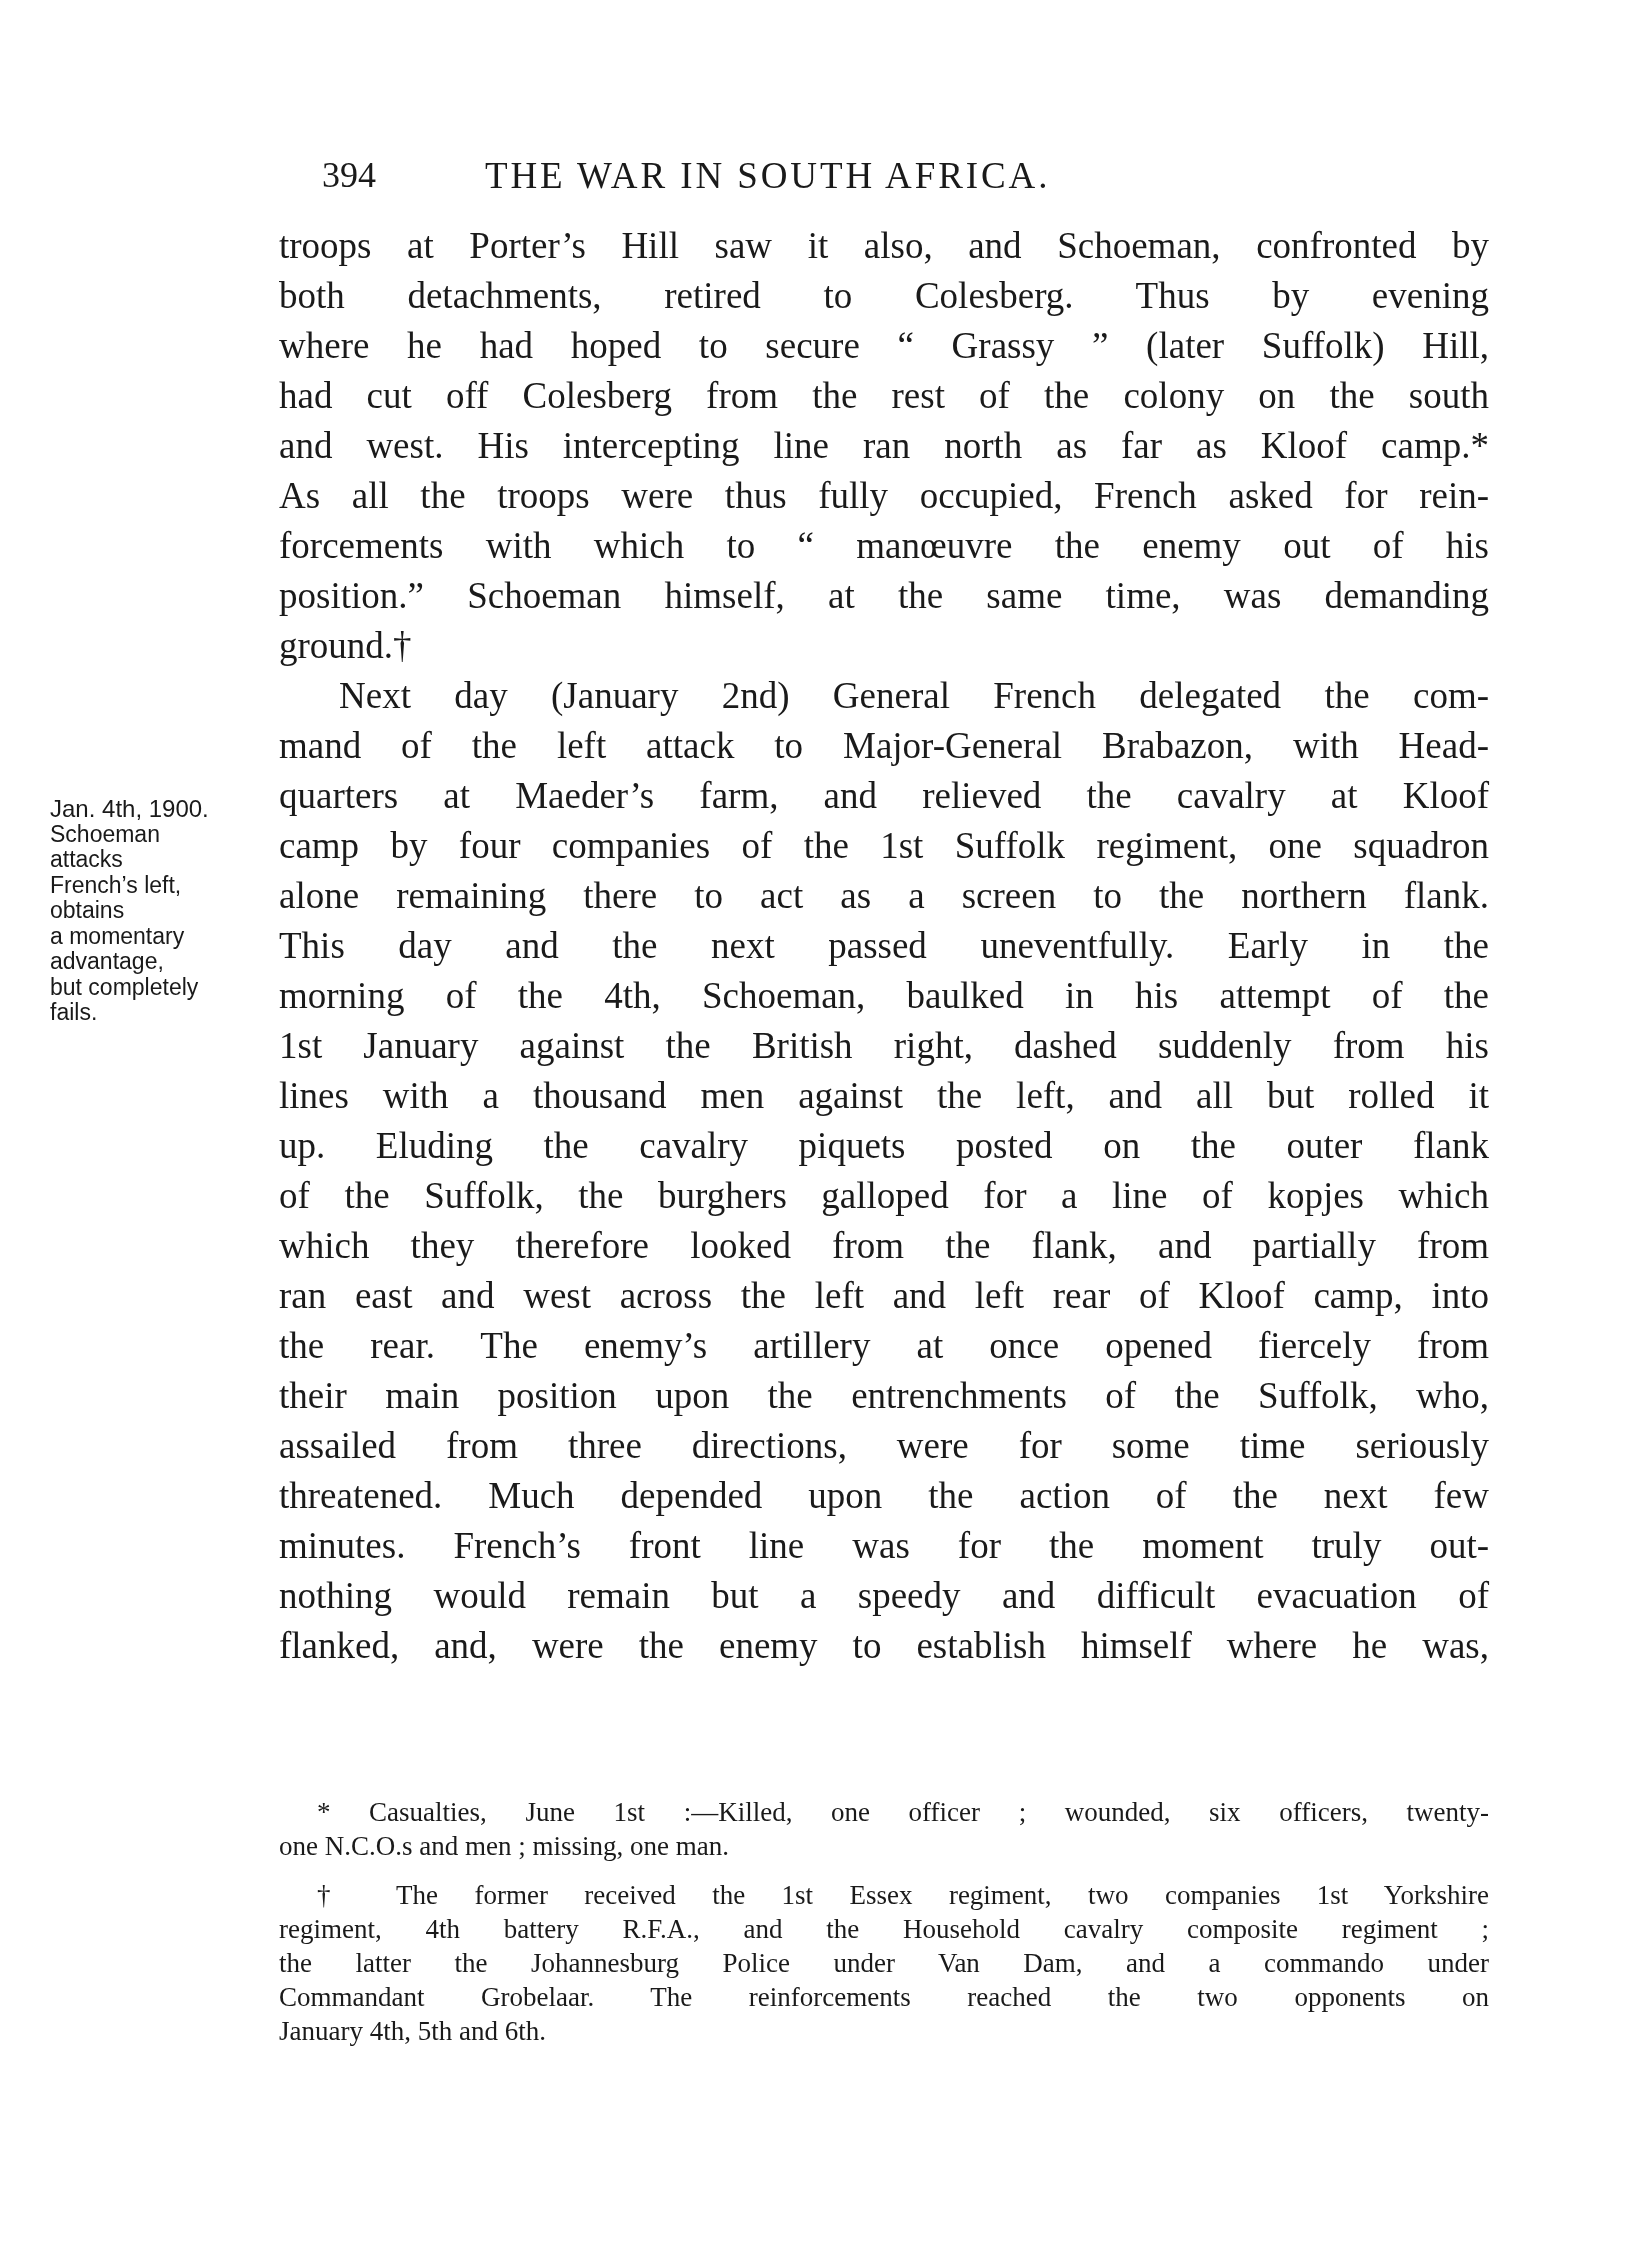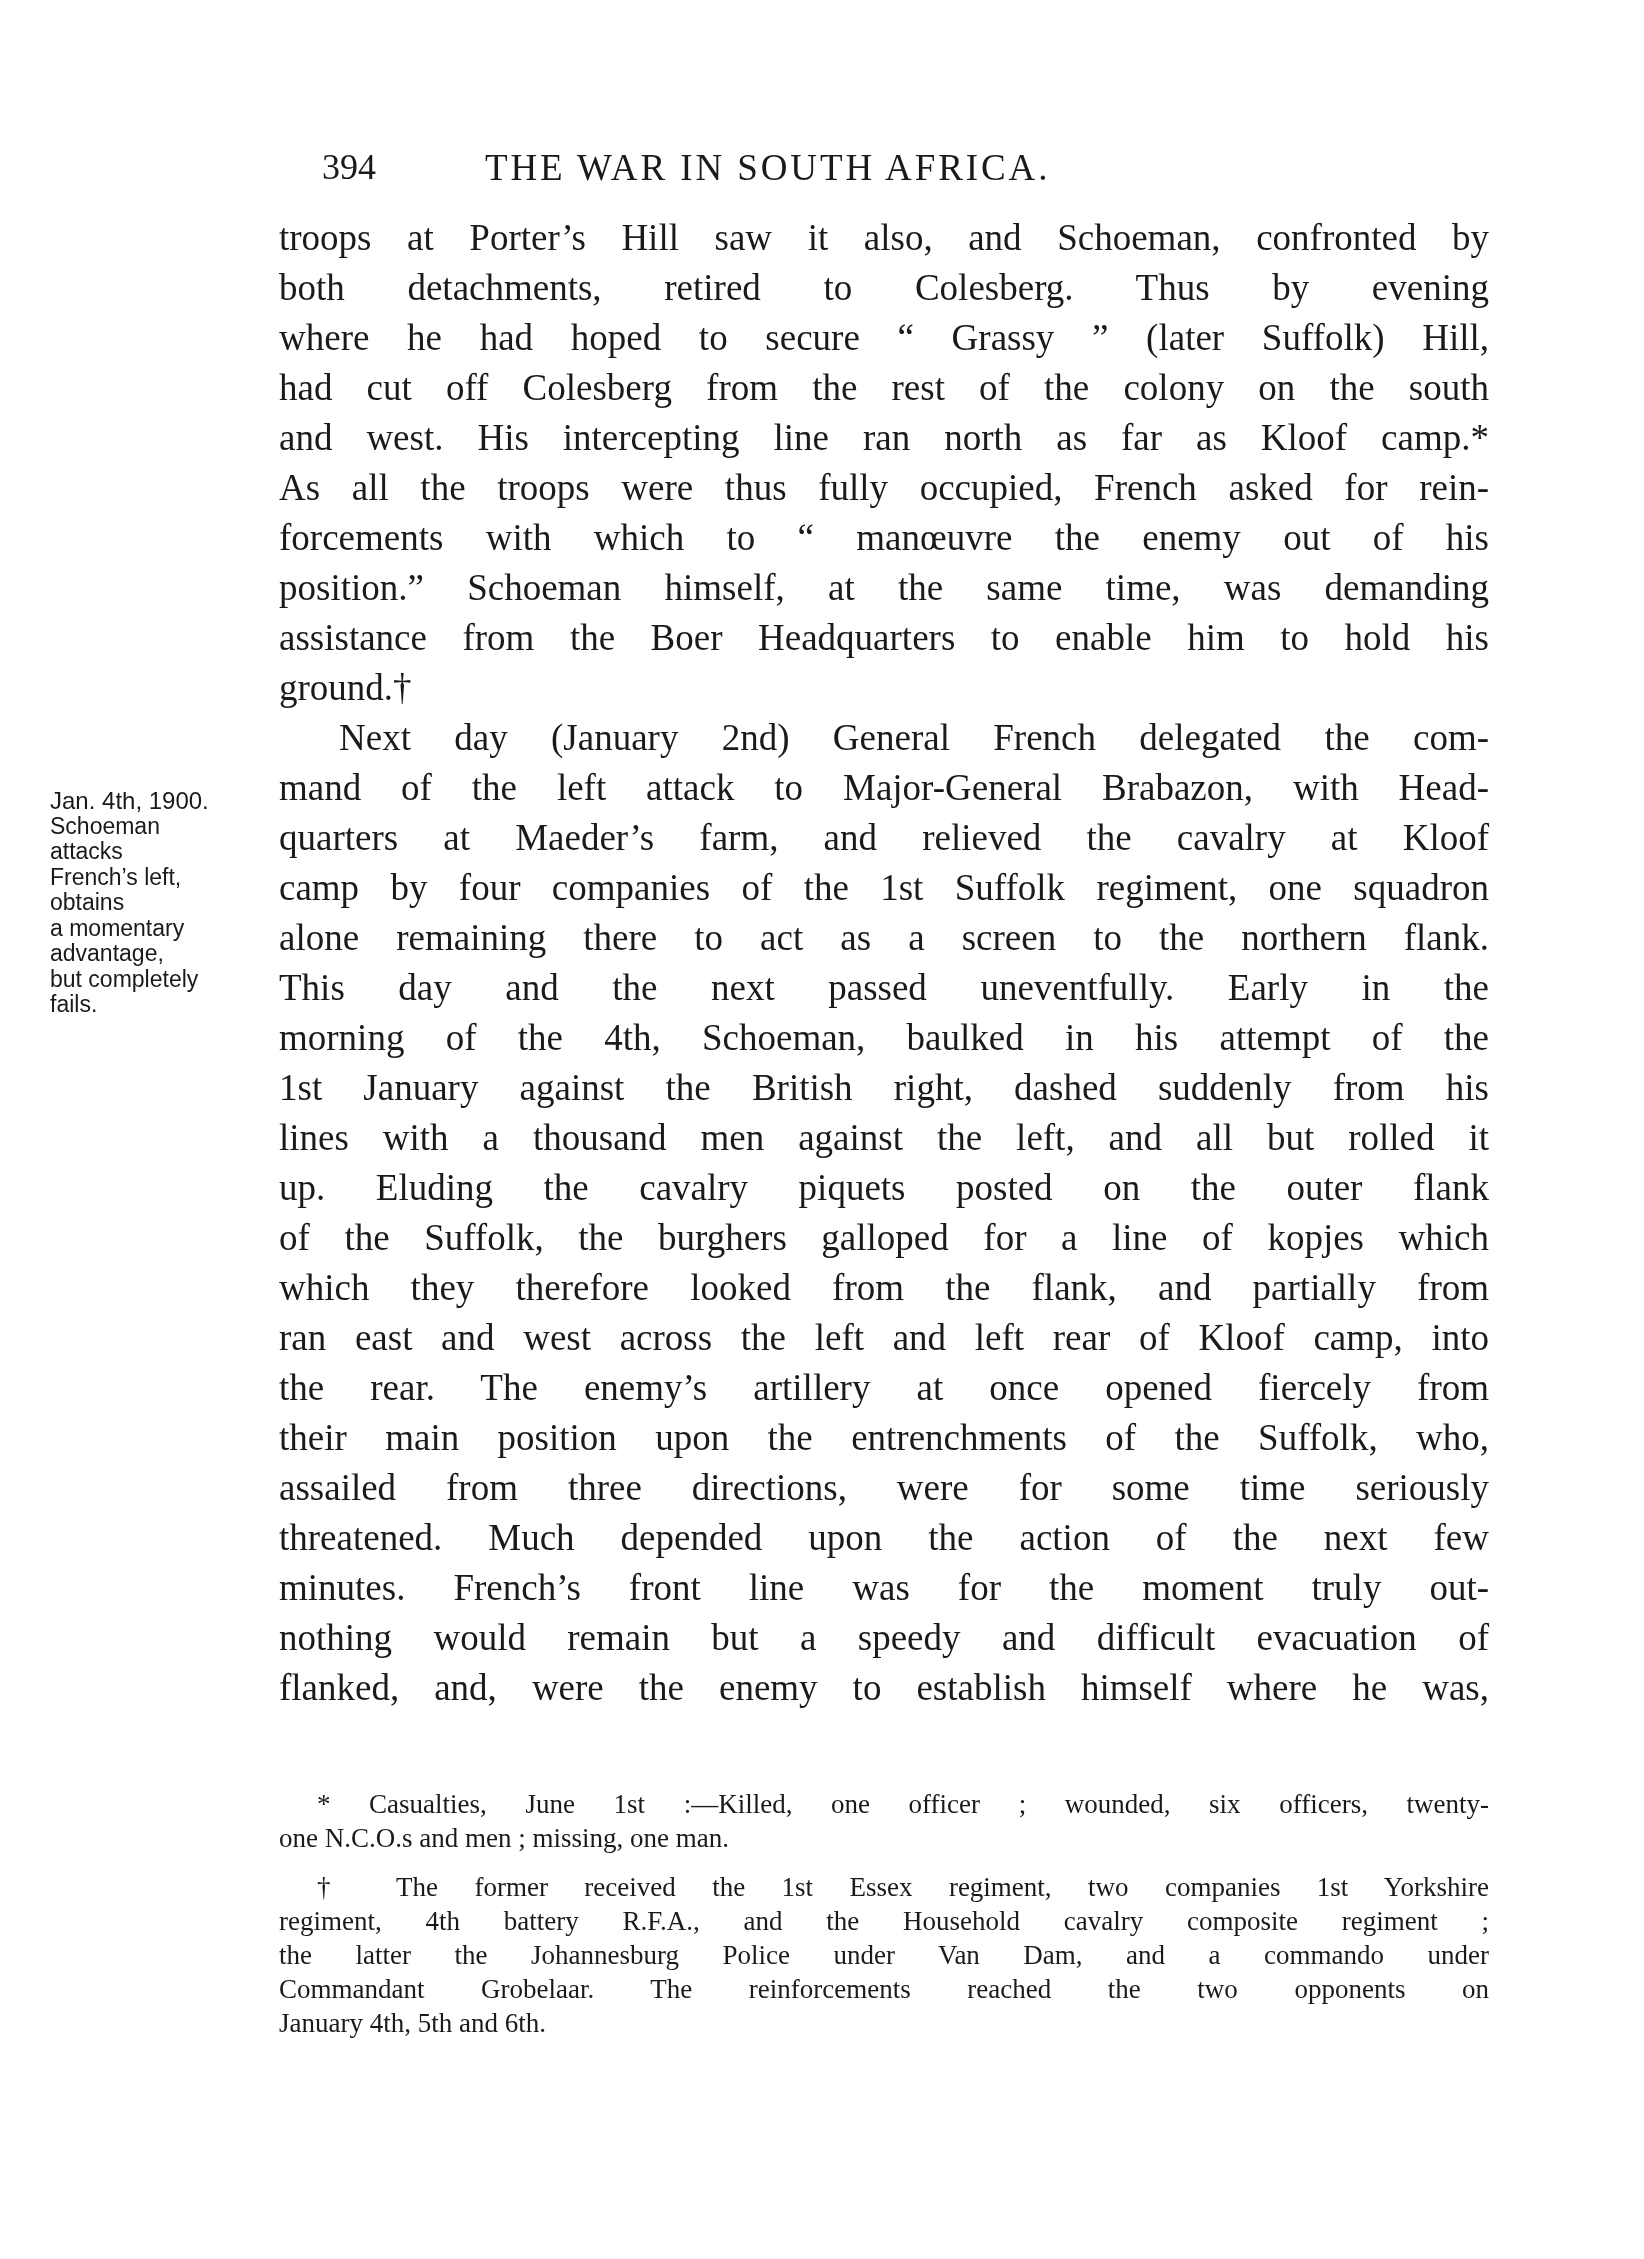--- a/index.html
+++ b/index.html
@@ -1,17 +1,17 @@
 <!DOCTYPE html>
 <html><head>
 <meta charset="utf-8">
 <style>
   html, body { margin: 0; padding: 0; background: #ffffff; }
   body { width: 1645px; height: 2260px; position: relative; overflow: hidden; color: #1a1a1a; }
-  .page { position: absolute; left: 0; top: 0; width: 1645px; height: 2156px; }
+  .page { position: absolute; left: 0; top: 8px; width: 1645px; height: 2156px; }
   .running-head { position: absolute; top: 146px; left: 322px; width: 1177px; height: 48px; font-family: "Liberation Serif", "DejaVu Serif", serif; }
   .folio { position: absolute; left: 0; top: 0; font-size: 36px; }
   .running-title { position: absolute; left: 163px; top: 0; font-size: 37px; letter-spacing: 2.9px; }
   .body-text { position: absolute; left: 279px; width: 1210px; top: 213px; font-family: Liberation Serif, serif; font-size: 37px; line-height: 50px; }
   .line { display: block; white-space: nowrap; text-align: justify; text-align-last: justify; height: 50px; }
   .line.last { text-align-last: left; }
   .line.indent { padding-left: 60px; }
   .marginal { position: absolute; left: 50px; top: 788px; width: 221px; font-family: Liberation Sans, sans-serif; font-size: 23px; line-height: 25.5px; }
   .marginal .m-line { display: block; white-space: nowrap; }
   .marginal .m-line.first { font-size: 24px; }
@@ -32,21 +32,20 @@
 
   <div class="body-text">
     <span class="line">troops at Porter’s Hill saw it also, and Schoeman, confronted by</span>
     <span class="line">both detachments, retired to Colesberg. Thus by evening</span>
     <span class="line">where he had hoped to secure “ Grassy ” (later Suffolk) Hill,</span>
     <span class="line">had cut off Colesberg from the rest of the colony on the south</span>
     <span class="line">and west. His intercepting line ran north as far as Kloof camp.*</span>
     <span class="line">As all the troops were thus fully occupied, French asked for rein-</span>
     <span class="line">forcements with which to “ manœuvre the enemy out of his</span>
     <span class="line">position.” Schoeman himself, at the same time, was demanding</span>
-    <span class="line">assistance from the Boer Headquarters to enable him to hold his</span>
     <span class="line last">ground.†</span>
     <span class="line indent">Next day (January 2nd) General French delegated the com-</span>
     <span class="line">mand of the left attack to Major-General Brabazon, with Head-</span>
     <span class="line">quarters at Maeder’s farm, and relieved the cavalry at Kloof</span>
     <span class="line">camp by four companies of the 1st Suffolk regiment, one squadron</span>
     <span class="line">alone remaining there to act as a screen to the northern flank.</span>
     <span class="line">This day and the next passed uneventfully. Early in the</span>
     <span class="line">morning of the 4th, Schoeman, baulked in his attempt of the</span>
     <span class="line">1st January against the British right, dashed suddenly from his</span>
     <span class="line">lines with a thousand men against the left, and all but rolled it</span>

